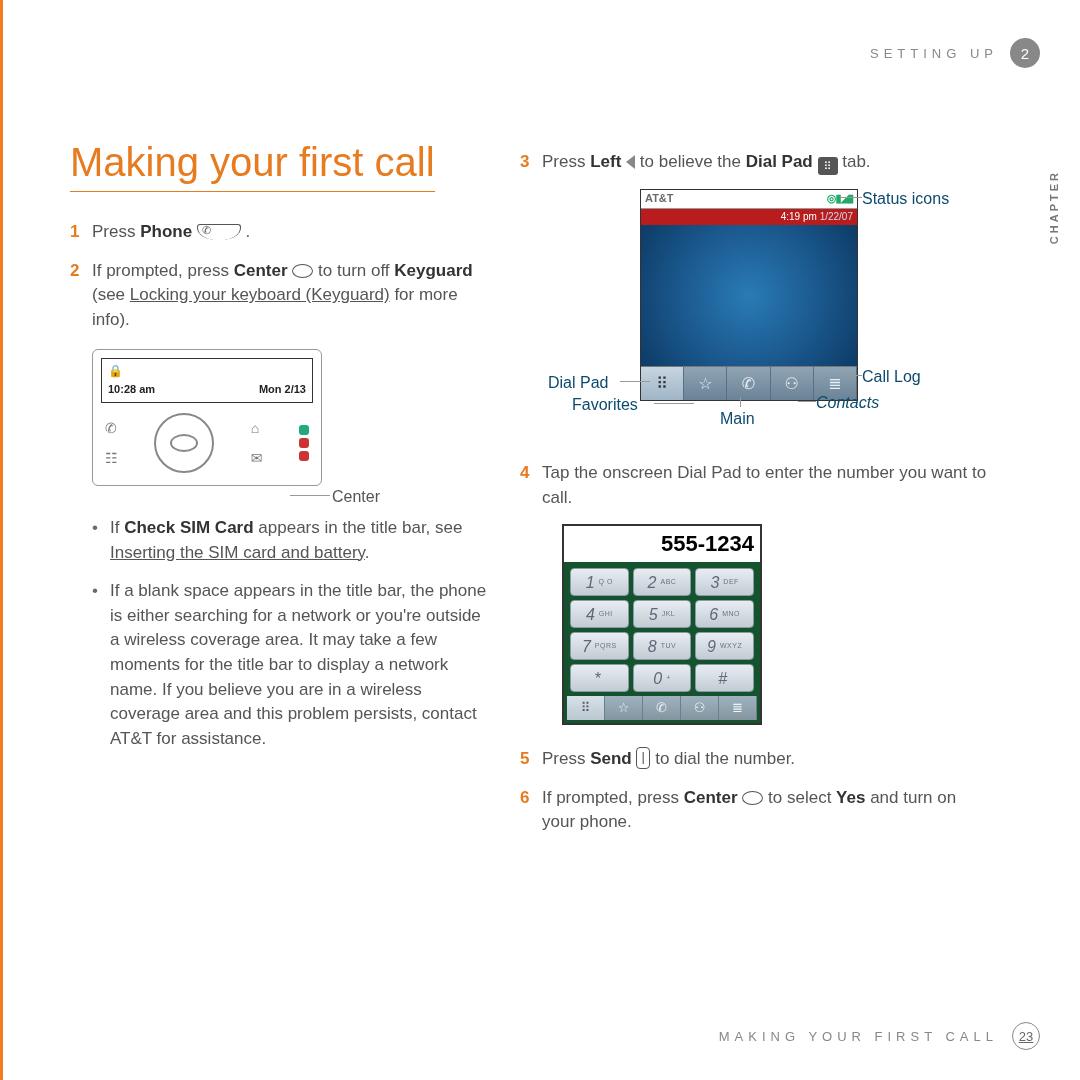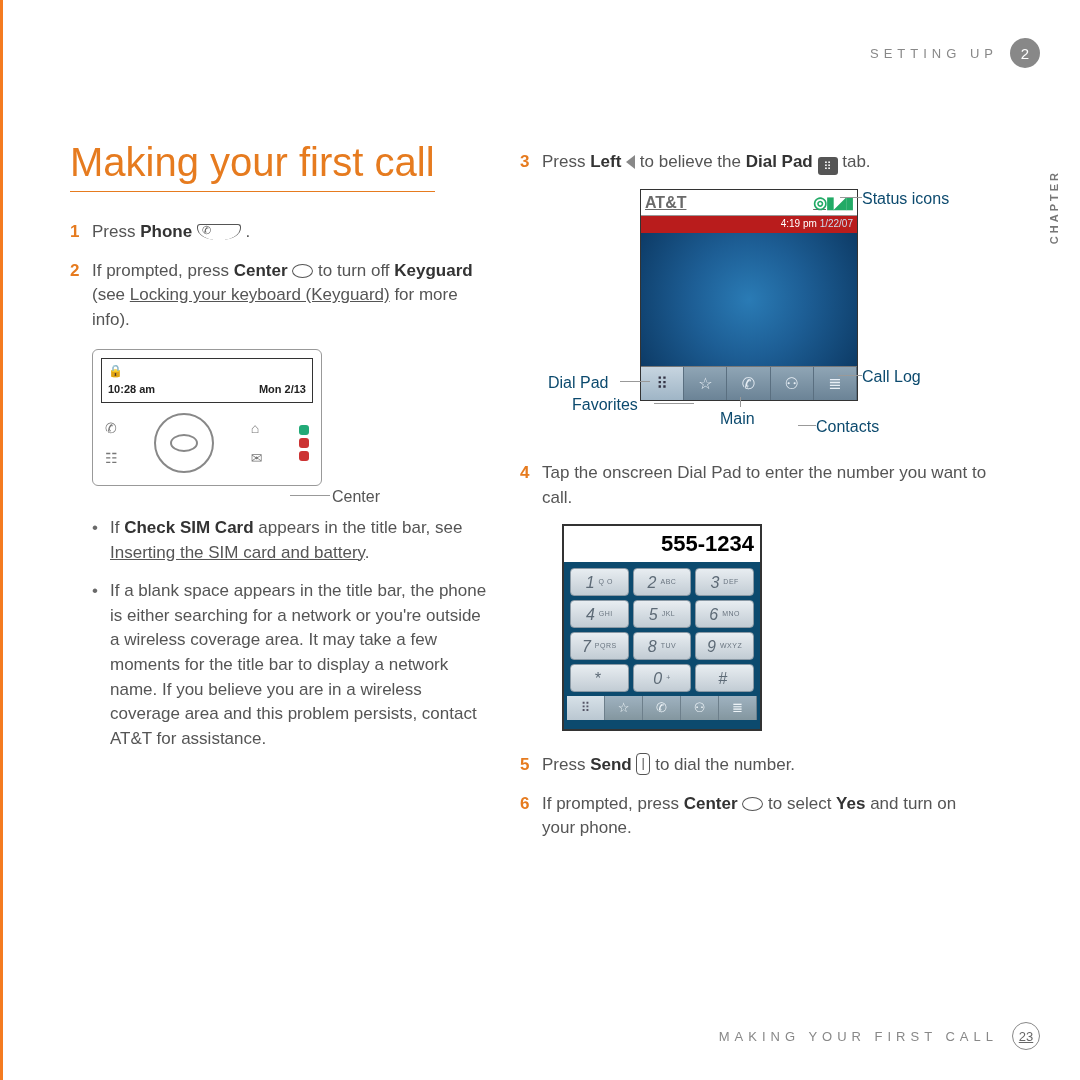--- a/index.html
+++ b/index.html
@@ -196,23 +196,22 @@
   .fig2-screen {
     position: absolute;
     left: 98px; top: 0;
     width: 218px; height: 212px;
     border: 1px solid #333;
     background:#fff;
     display:flex; flex-direction:column;
   }
   .fig2-status {
     display:flex; justify-content:space-between; align-items:center;
-    font-size:16px; font-weight:bold; padding:1px 4px;
+    font-size:11px; font-weight:bold; padding:1px 4px;
     border-bottom:1px solid #999;
-    text-decoration:underline;
   }
   .fig2-status-icons{color:#2a6; letter-spacing:-1px;}
   .fig2-time{background:#b91c1c; color:#cde; text-align:right; font-size:10px; padding:1px 4px;}
   .fig2-wall{
     flex:1;
     background: radial-gradient(circle at 50% 50%, #2a7bb5 0%, #1d5e95 45%, #0d3b66 100%);
   }
   .fig2-tabs{display:flex; height:34px; border-top:1px solid #777;}
   .fig2-tab{
     flex:1; display:flex; align-items:center; justify-content:center;
@@ -221,22 +220,22 @@
   }
   .fig2-tab:first-child{background:linear-gradient(#c7d5e0,#9fb5c6); color:#334;}
   .callout{position:absolute; font-size:16px; color:#0c4a6e; white-space:nowrap;}
   .callout .line{position:absolute; height:1px; background:#999;}
 
   
   .fig3 {
     margin: 14px 0 22px 42px;
     width: 200px;
     border:2px solid #333;
-    background:#0c4a6e;
-    padding-bottom:9px;
+    background:#14532d;
+    padding-bottom:3px;
   }
   .fig3-disp{
     background:#fff; color:#000; font-weight:bold;
     text-align:right; font-size:22px; padding:2px 6px;
   }
   .fig3-grid{display:grid; grid-template-columns:repeat(3,1fr); gap:4px; padding:6px 6px 4px;}
   .fig3-key{
     background:linear-gradient(#e8edf1,#c2ccd4);
     border:1px solid #8a99a5; border-radius:4px;
     height:28px; display:flex; align-items:center; justify-content:center; gap:4px;
@@ -377,21 +376,21 @@
       <span>Call Log</span>
     </div>
     <div class="callout" style="left:30px; top:204px;">
       <span>Favorites</span>
       <span class="line" style="left:82px; top:10px; width:40px;"></span>
     </div>
     <div class="callout" style="left:178px; top:218px;">
       <span class="line" style="left:20px; top:-10px; width:1px; height:10px; background:#999"></span>
       <span>Main</span>
     </div>
-    <div class="callout" style="left:274px; top:226px;">
+    <div class="callout" style="left:274px; top:202px;font-style:italic;">
       <span class="line" style="left:-18px; top:10px; width:18px;"></span>
       <span>Contacts</span>
     </div>
   </div>
 
   <div class="step">
     <div class="step-num">4</div>
     <div class="step-text">Tap the onscreen Dial Pad to enter the number you want to call.</div>
   </div>
 

